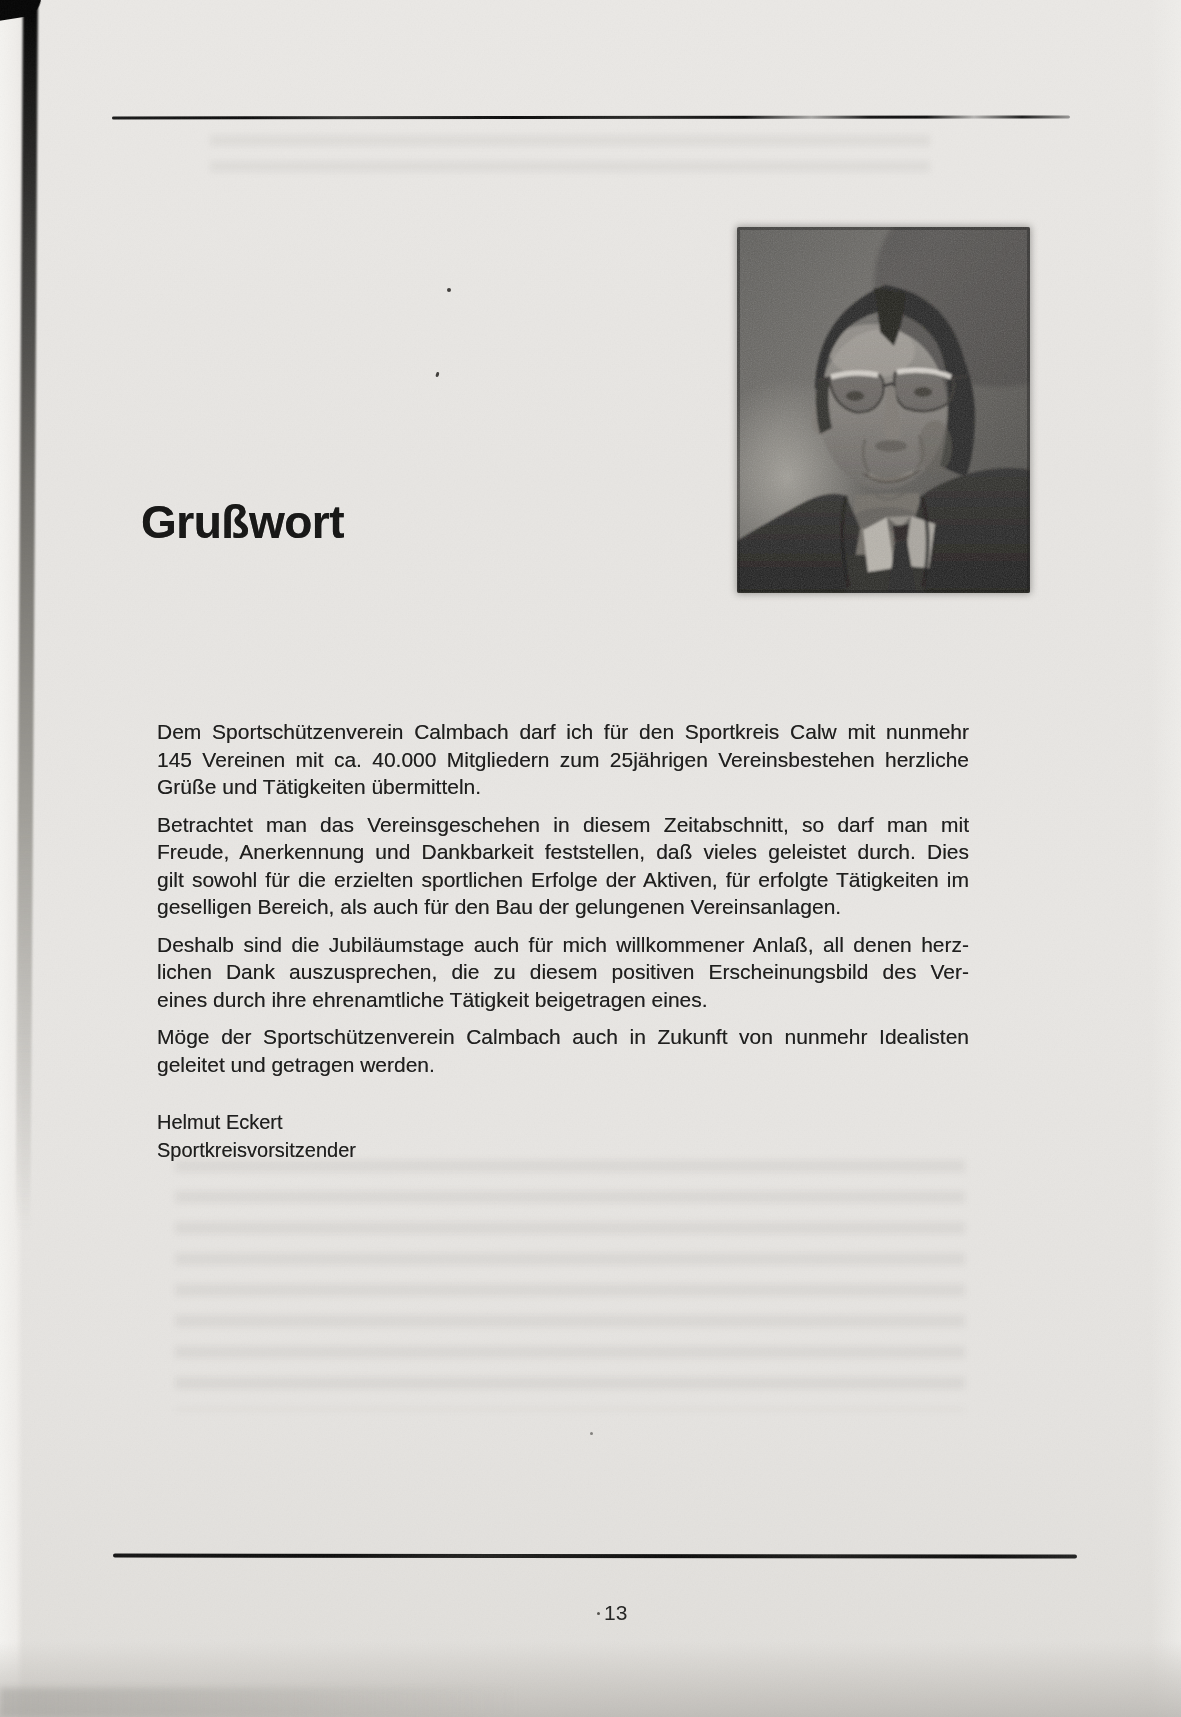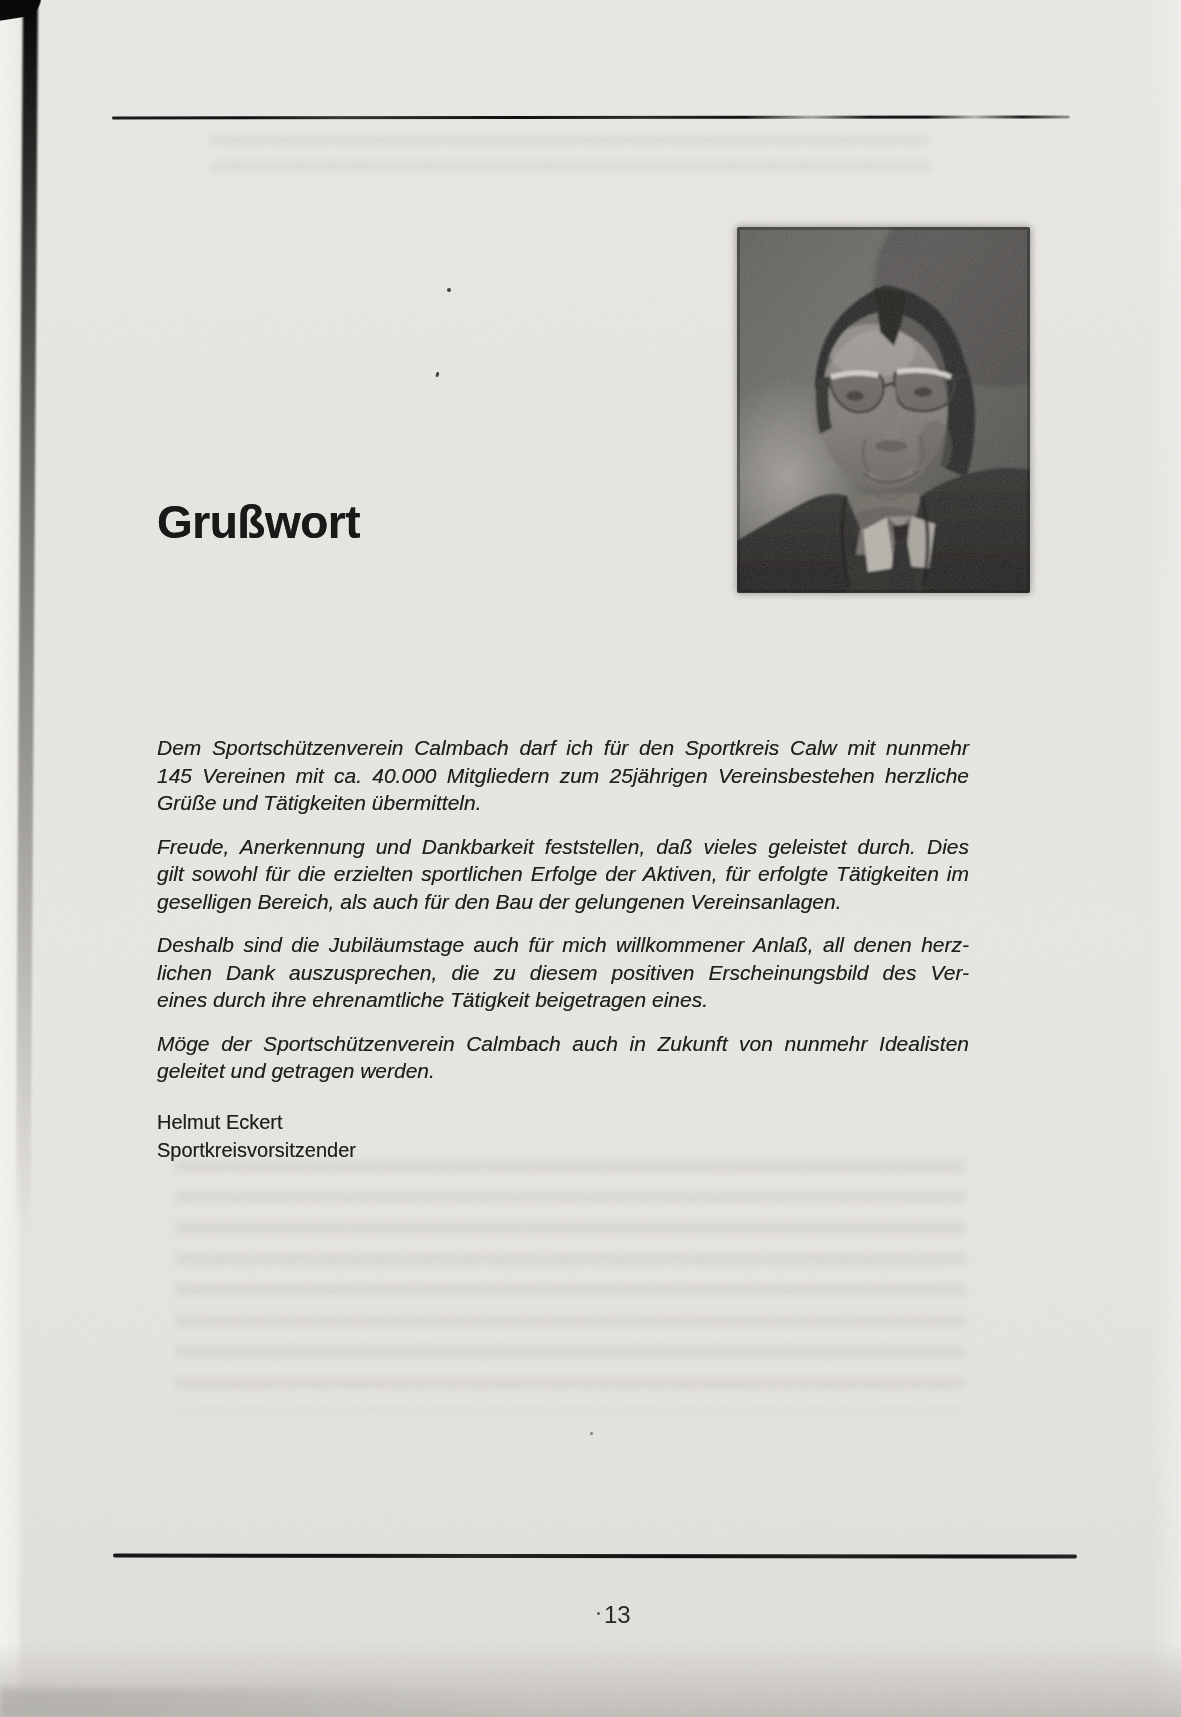--- a/index.html
+++ b/index.html
@@ -32,30 +32,30 @@
   
   .rule { height:3px; border-radius:2px; }
   .top-rule { left:112px; top:116px; width:958px;
     background:linear-gradient(90deg,#1a1a1a 0%,#0d0d0d 14%,#343432 24%,#0b0b0b 42%,#2a2a28 55%,#0e0e0e 66%,rgba(20,20,20,.3) 73%,#161616 79%,#101010 85%,rgba(25,25,25,.25) 90%,#1c1c1c 95%,rgba(30,30,30,.4) 100%);
     transform:rotate(-.06deg); }
   .bottom-rule { left:113px; top:1554px; width:964px; height:4px;
     background:linear-gradient(90deg,#151515 0%,#0c0c0c 22%,#232321 38%,#0b0b0b 58%,#1d1d1b 74%,#0d0d0d 90%,#222 100%);
     transform:rotate(.06deg); }
 
   
-  .heading { left:157px; top:499px; font-size:46px; line-height:1; font-weight:700;
+  .heading { left:141px; top:499px; font-size:46px; line-height:1; font-weight:700;
     color:#151514; letter-spacing:-.5px; text-shadow:0 0 .5px rgba(15,15,15,.7); }
   .text-block { left:157px; top:718px; width:812px; font-size:21px; line-height:27.5px;
     color:#1b1b1a; text-shadow:0 0 .4px rgba(25,25,25,.55); }
-  .para { margin:16px 0 10px 0;font-style:italic; }
+  .para { margin:0 0 10px 0; }
   .line { white-space:nowrap; }
   .line.just { white-space:normal; text-align:justify; text-align-last:justify; }
   .signature { left:157px; top:1108px; font-size:20px; line-height:28px;
     color:#1b1b1a; text-shadow:0 0 .4px rgba(25,25,25,.55); }
-  .page-number { left:604px; top:1601px; font-size:24px; color:#242423; }
+  .page-number { left:604px; top:1601px; font-size:21px; color:#242423; }
   .page-number-speck { left:597px; top:1612px; width:3px; height:3px; background:#53514d; border-radius:50%; }
 
   
   .photo { left:737px; top:227px; width:293px; height:366px; border-radius:2px; overflow:hidden;
     box-shadow:0 0 7px 1px rgba(70,68,64,.45); }
   .photo svg { display:block; }
 
   
   .ghost { pointer-events:none; filter:blur(3px); }
   .ghost-a { left:175px; top:1160px; width:790px; height:250px;
@@ -178,20 +178,21 @@
 
   <div class="abs heading">Grußwort</div>
 
   <div class="abs text-block">
       <div class="para">
         <div class="line just">Dem Sportschützenverein Calmbach darf ich für den Sportkreis Calw mit nunmehr</div>
         <div class="line just">145 Vereinen mit ca. 40.000 Mitgliedern zum 25jährigen Vereinsbestehen herzliche</div>
         <div class="line">Grüße und Tätigkeiten übermitteln.</div>
       </div>
       <div class="para">
+        <div class="line just">Betrachtet man das Vereinsgeschehen in diesem Zeitabschnitt, so darf man mit</div>
         <div class="line just">Freude, Anerkennung und Dankbarkeit feststellen, daß vieles geleistet durch. Dies</div>
         <div class="line just">gilt sowohl für die erzielten sportlichen Erfolge der Aktiven, für erfolgte Tätigkeiten im</div>
         <div class="line">geselligen Bereich, als auch für den Bau der gelungenen Vereinsanlagen.</div>
       </div>
       <div class="para">
         <div class="line just">Deshalb sind die Jubiläumstage auch für mich willkommener Anlaß, all denen herz-</div>
         <div class="line just">lichen Dank auszusprechen, die zu diesem positiven Erscheinungsbild des Ver-</div>
         <div class="line">eines durch ihre ehrenamtliche Tätigkeit beigetragen eines.</div>
       </div>
       <div class="para">

